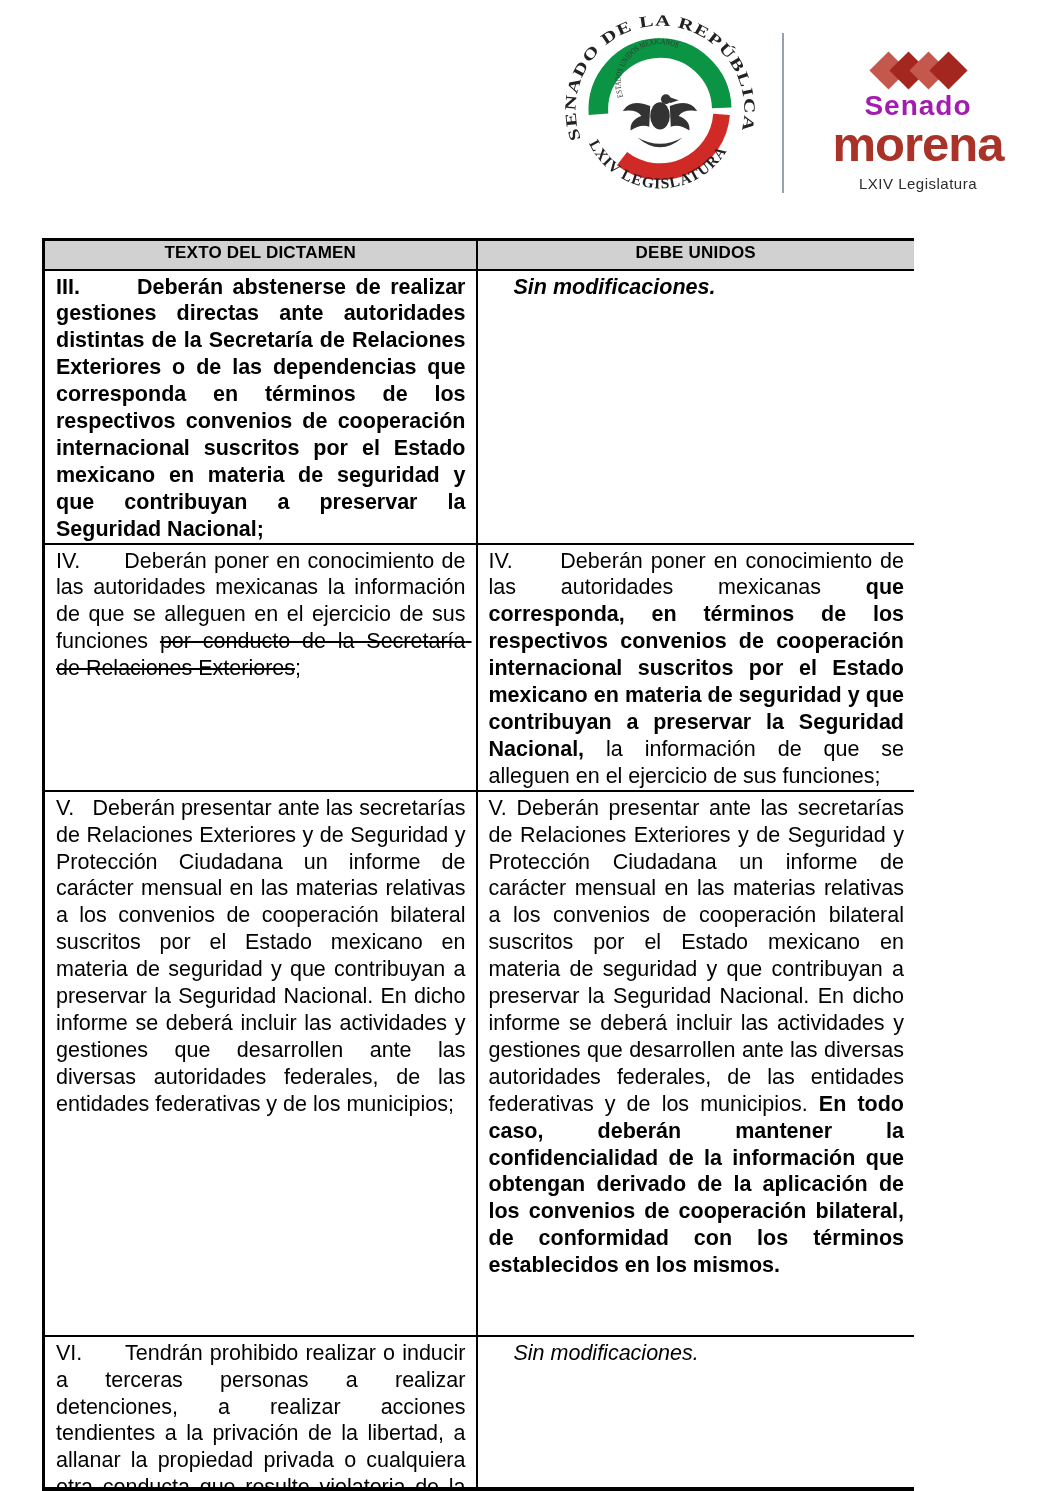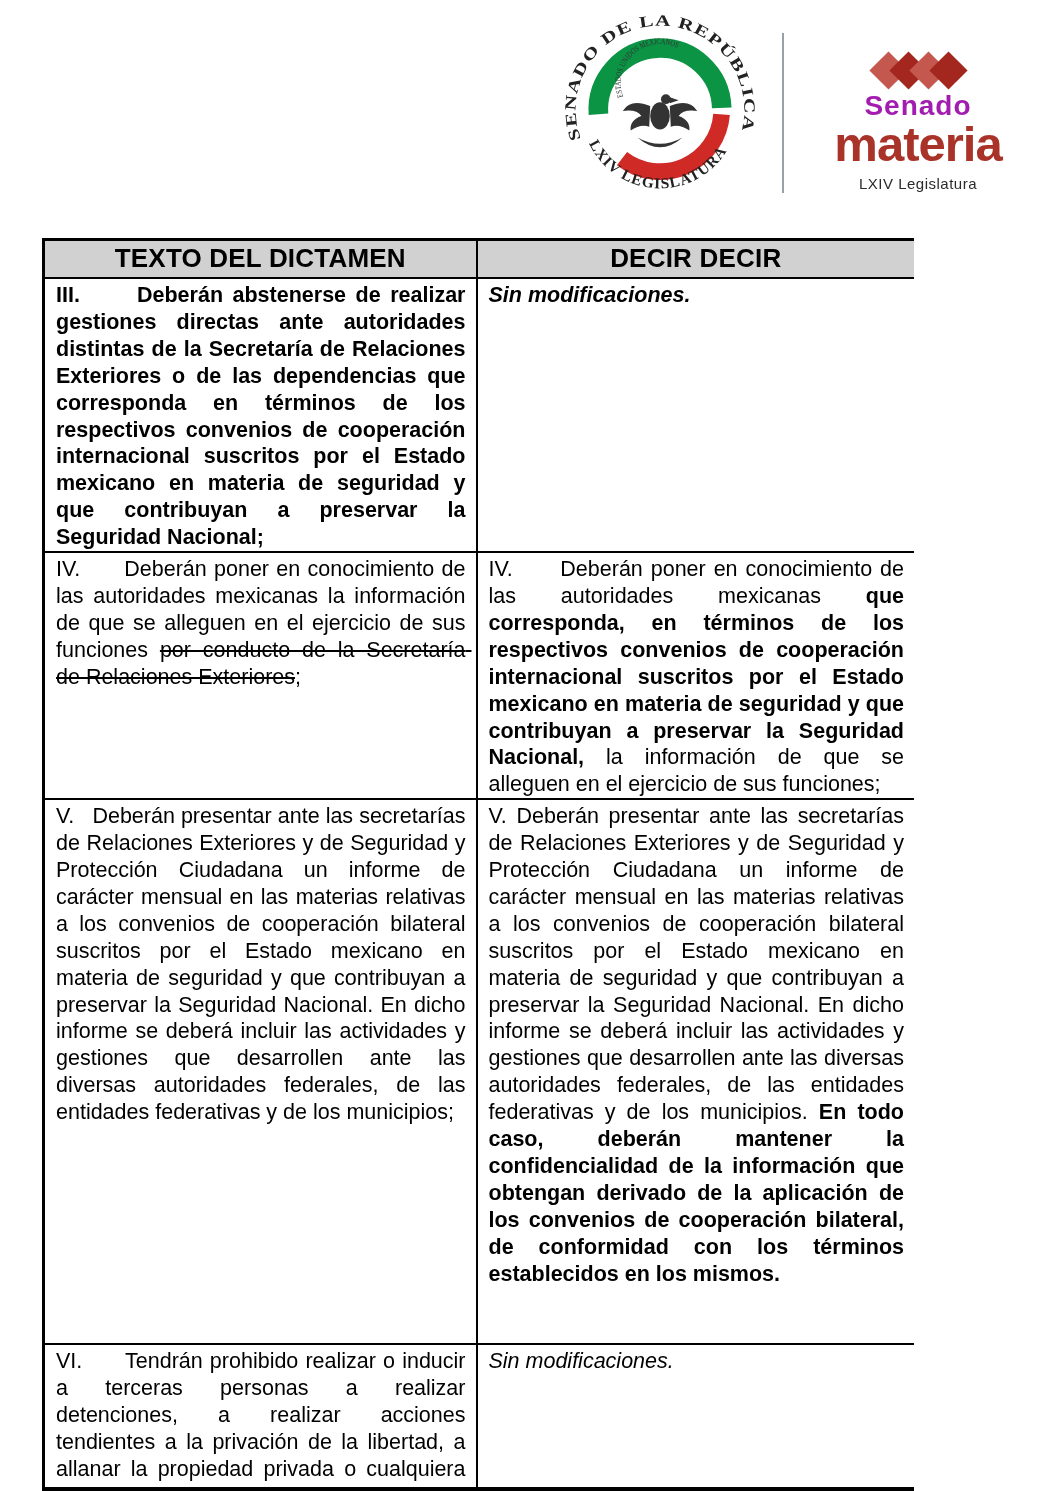--- a/index.html
+++ b/index.html
@@ -38,31 +38,31 @@
   .senado-label{font-size:28px;font-weight:700;color:#a21caf;letter-spacing:1px;line-height:1;}
   .morena-wordmark{font-size:49px;font-weight:700;color:var(--morena-red);letter-spacing:-1px;line-height:.95;margin-top:1px;}
   .legislature-label{font-size:15px;color:#2b2b2b;margin-top:7px;letter-spacing:.5px;}
 
   
   .table-clip{position:absolute;left:42px;top:238px;width:872px;height:1250px;overflow:hidden;}
   table.doc-table{border-collapse:collapse;table-layout:fixed;width:872px;border:3px solid #000;}
   .doc-table th,.doc-table td{border:2px solid #000;vertical-align:top;}
   .doc-table th{
     background:var(--table-header-bg);
-    font-weight:700;font-size:26px;height:30px;text-align:center;padding:2px 0 3px;
+    font-weight:700;font-size:17px;height:30px;text-align:center;padding:2px 0 3px;
     letter-spacing:.2px;
   }
   .doc-table td{
     font-size:21.5px;line-height:26.9px;text-align:justify;
     padding:3px 10px 0 11px;
   }
   tr.r1{height:264px;font-weight:bold;} tr.r2{height:236px;} tr.r3{height:545px;}
   .run{white-space:pre-wrap;}
   .run.bold{font-weight:700;}
-  .run.italic{font-style:italic;}
+  .run.italic{font-style:italic;margin-left:25px;}
   .run.strike{text-decoration:line-through;text-decoration-thickness:2px;}
   .table-bottom-edge{position:absolute;left:42px;top:1487px;width:872px;height:4px;background:#000;}
 </style>
 </head>
 <body>
 
 <div>
 
   <svg class="seal-svg" viewBox="0 0 200 200">
     <defs>
@@ -94,34 +94,34 @@
   <div class="logo-divider"></div>
 
   <div class="morena-block">
     <div class="diamond-row">
       <span class="diamond light"></span>
       <span class="diamond dark"></span>
       <span class="diamond light"></span>
       <span class="diamond dark"></span>
     </div>
     <div class="senado-label">Senado</div>
-    <div class="morena-wordmark">materia</div>
+    <div class="morena-wordmark">morena</div>
     <div class="legislature-label">LXIV Legislatura</div>
   </div>
 
   <div class="table-clip">
     <table class="doc-table">
       <colgroup>
           <col style="width:433px">
           <col style="width:439px">
         </colgroup>
       <thead>
         <tr>
           <th>TEXTO DEL DICTAMEN</th>
-          <th>DECIR DECIR</th>
+          <th>DEBE UNIDOS</th>
         </tr>
       </thead>
       <tbody>
         <tr class="r1">
           <td><span class="run normal">III.&nbsp;&nbsp;&nbsp;&nbsp;&nbsp;&nbsp;Deberán abstenerse de realizar gestiones directas ante autoridades distintas de la Secretaría de Relaciones Exteriores o de las dependencias que corresponda en términos de los respectivos convenios de cooperación internacional suscritos por el Estado mexicano en materia de seguridad y que contribuyan a preservar la Seguridad Nacional;</span></td>
           <td><span class="run italic">Sin modificaciones.</span></td>
         </tr>
         <tr class="r2">
           <td><span class="run normal">IV.&nbsp;&nbsp;&nbsp;&nbsp;&nbsp;&nbsp;Deberán poner en conocimiento de las autoridades mexicanas la información de que se alleguen en el ejercicio de sus funciones </span><span class="run strike">por conducto de la Secretaría de Relaciones Exteriores</span><span class="run normal">;</span></td>
           <td><span class="run normal">IV.&nbsp;&nbsp;&nbsp;&nbsp;&nbsp;&nbsp;Deberán poner en conocimiento de las autoridades mexicanas </span><span class="run bold">que corresponda, en términos de los respectivos convenios de cooperación internacional suscritos por el Estado mexicano en materia de seguridad y que contribuyan a preservar la Seguridad Nacional, </span><span class="run normal">la información de que se alleguen en el ejercicio de sus funciones;</span></td>

